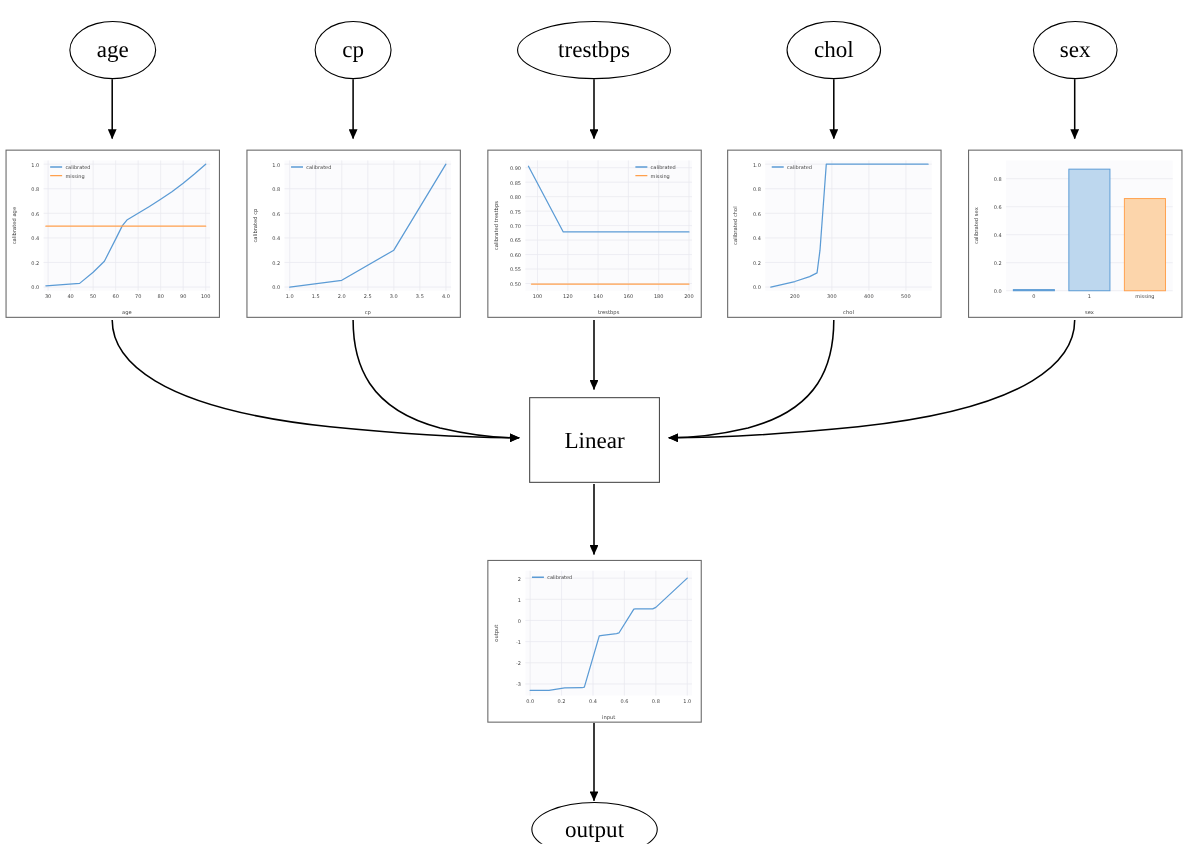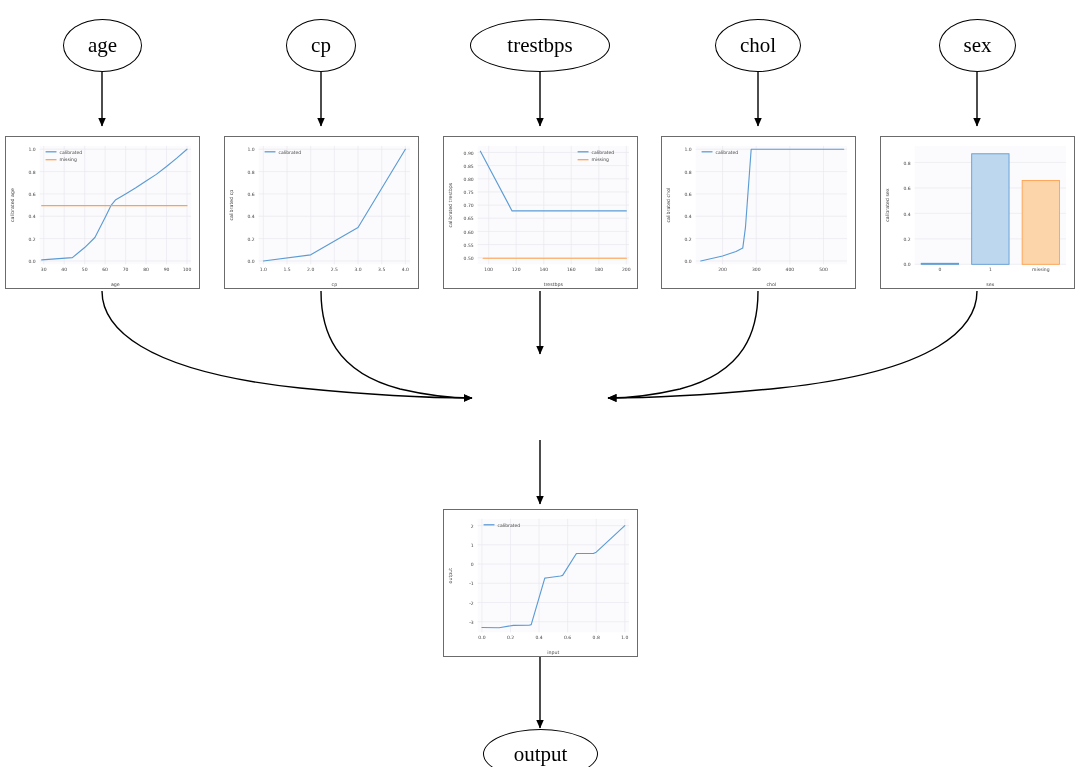--- a/index.html
+++ b/index.html
@@ -65,20 +65,24 @@
   </div>
   <div class="node" style="left:715px;top:3px;width:86px;height:53px;">
     <span class="ellipse"></span>
     <span class="lbl">chol</span>
   </div>
   <div class="node" style="left:939px;top:3px;width:77px;height:53px;">
     <span class="ellipse"></span>
     <span class="lbl">sex</span>
   </div>
 
+  <div class="node rect" style="left:481px;top:345px;width:119px;height:78px;">
+    <span class="ellipse"></span>
+    <span class="lbl">Linear</span>
+  </div>
 
   <div class="node" style="left:483px;top:713px;width:115px;height:50px;">
     <span class="ellipse"></span>
     <span class="lbl">output</span>
   </div>
 
   <div class="panel" style="left:5px;top:120px;width:195px;height:153px;">
     <div class="plotwrap">
         <svg viewBox="0 0 195 153" preserveAspectRatio="none">
           <rect x="34" y="9" width="153" height="120" fill="#fbfbfd"></rect>

